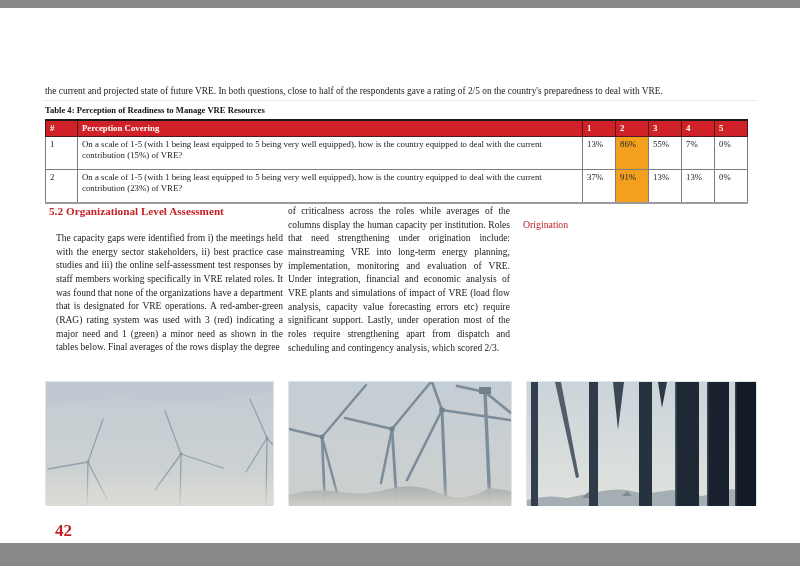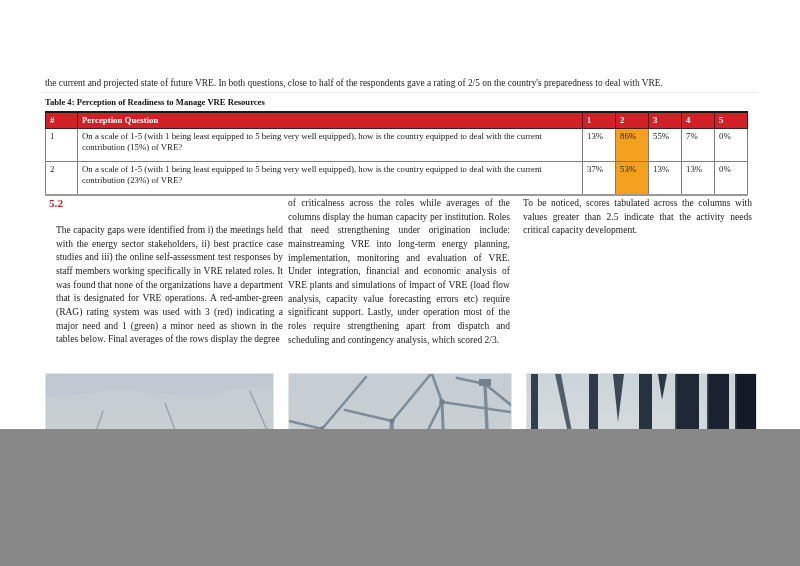--- a/index.html
+++ b/index.html
@@ -5,22 +5,22 @@
   :root{
     --header-red:#cf2127;
     --highlight-orange:#f3a01e;
     --accent-red:#c32126;
     --text:#1e1e1e;
   }
   *{margin:0;padding:0;box-sizing:border-box;}
   html,body{background:#888;}
   .page{
     position:relative;
-    width:800px;height:429px;
-    margin:0 auto;
+    width:800px;height:535px;
+    margin:8px auto;
     background:#ffffff;
     font-family:"Liberation Serif", serif;
     color:var(--text);
     overflow:hidden;
   }
   .intro{
     position:absolute;left:45px;top:77px;width:715px;
     font-size:9.4px;line-height:1.35;color:#1c1c1c;
   }
   .rule-faint{
@@ -103,21 +103,21 @@
         <col class="c-q">
         <col class="c-v">
         <col class="c-v">
         <col class="c-v">
         <col class="c-v">
         <col class="c-v">
     </colgroup>
     <thead>
       <tr>
         <th>#</th>
-        <th>Perception Question</th>
+        <th>Perception Covering</th>
         <th>1</th>
         <th>2</th>
         <th>3</th>
         <th>4</th>
         <th>5</th>
       </tr>
     </thead>
     <tbody>
       <tr>
         <td>1</td>
@@ -125,37 +125,38 @@
         <td>13%</td>
         <td class="hl">86%</td>
         <td>55%</td>
         <td>7%</td>
         <td>0%</td>
       </tr>
       <tr>
         <td>2</td>
         <td>On a scale of 1-5 (with 1 being least equipped to 5 being very well equipped), how is the country equipped to deal with the current contribution (23%) of VRE?</td>
         <td>37%</td>
-        <td class="hl">53%</td>
+        <td class="hl">91%</td>
         <td>13%</td>
         <td>13%</td>
         <td>0%</td>
       </tr>
     </tbody>
   </table>
 
   <div class="sec-heading">
     <span>5.2</span>
+    <span>Organizational Level Assessment</span>
   </div>
 
   <p class="body-col" id="col1">The capacity gaps were identified from i) the meetings held with the energy sector stakeholders, ii) best practice case studies and iii) the online self-assessment test responses by staff members working specifically in VRE related roles. It was found that none of the organizations have a department that is designated for VRE operations. A red-amber-green (RAG) rating system was used with 3 (red) indicating a major need and 1 (green) a minor need as shown in the tables below. Final averages of the rows display the degree</p>
   <p class="body-col" id="col2">of criticalness across the roles while averages of the columns display the human capacity per institution. Roles that need strengthening under origination include: mainstreaming VRE into long-term energy planning, implementation, monitoring and evaluation of VRE. Under integration, financial and economic analysis of VRE plants and simulations of impact of VRE (load flow analysis, capacity value forecasting errors etc) require significant support. Lastly, under operation most of the roles require strengthening apart from dispatch and scheduling and contingency analysis, which scored 2/3.</p>
 
   <div class="body-col" id="col3">
-    <p>To be noticed, scores tabulated across the columns with values greater than 2.5 indicate that the activity needs critical capacity development.</p>
+    <p class="sub-heading">Origination</p>
   </div>
 
   <div class="photos">
 
     <div class="photo">
       <svg width="227" height="124" viewBox="0 0 227 124">
         <defs>
           <linearGradient id="sky1" x1="0" y1="0" x2="0" y2="1">
             <stop offset="0" stop-color="#c2ccd3"></stop>
             <stop offset="0.7" stop-color="#ccd1d2"></stop>

